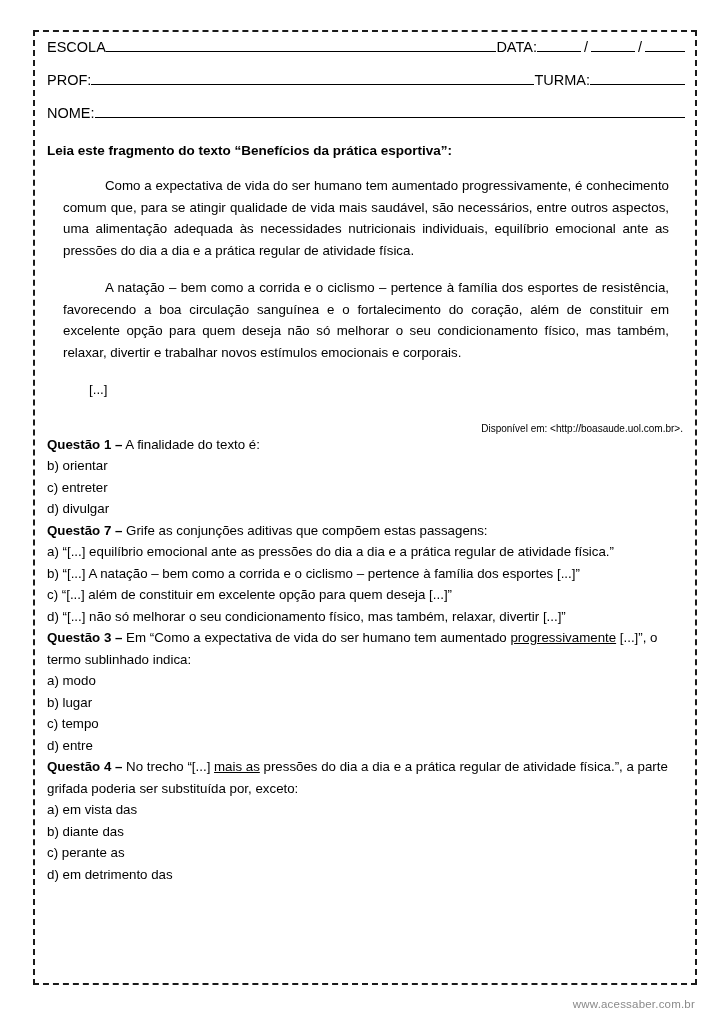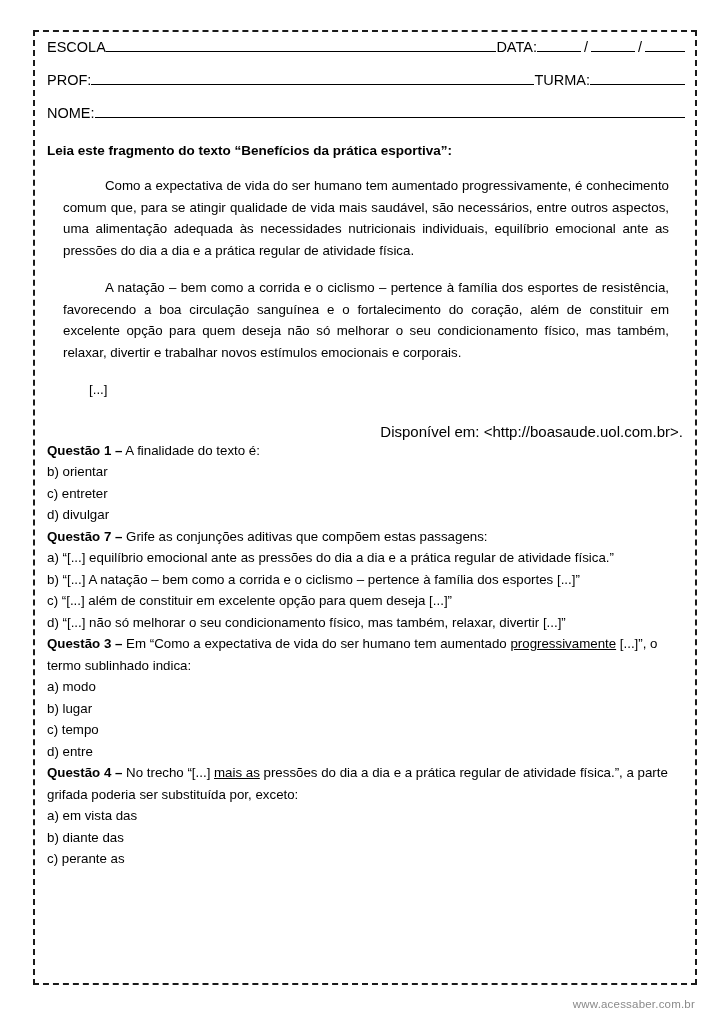--- a/index.html
+++ b/index.html
@@ -81,21 +81,21 @@
     hyphens: none;
   }
   .para + .para { margin-top: 0; }
   .ellipsis-line {
     font-size: 13.3px;
     line-height: 21.5px;
     text-indent: 42px;
     margin: 0;
   }
   .source {
-    font-size: 15px;
+    font-size: 10px;
     text-align: right;
     margin-top: 22px;
     margin-bottom: 0;
     padding-right: 2px;
   }
 
   
   .question-block { }
   .q-stem {
     font-size: 13.3px;
@@ -182,19 +182,20 @@
       <p class="alt">b) lugar</p>
       <p class="alt">c) tempo</p>
       <p class="alt">d) entre</p>
     </div>
 
     <div class="question-block">
       <p class="q-stem"><span class="q-num">Questão 4 –</span><span> No trecho “[...] </span><u>mais as</u><span> pressões do dia a dia e a prática regular de atividade física.”, a parte grifada poderia ser substituída por, exceto:</span></p>
       <p class="alt">a) em vista das</p>
       <p class="alt">b) diante das</p>
       <p class="alt">c) perante as</p>
+      <p class="alt">d) em detrimento das</p>
     </div>
 
   </div>
 
   <div class="footer">www.acessaber.com.br</div>
 
 </div>
 
 </body></html>

